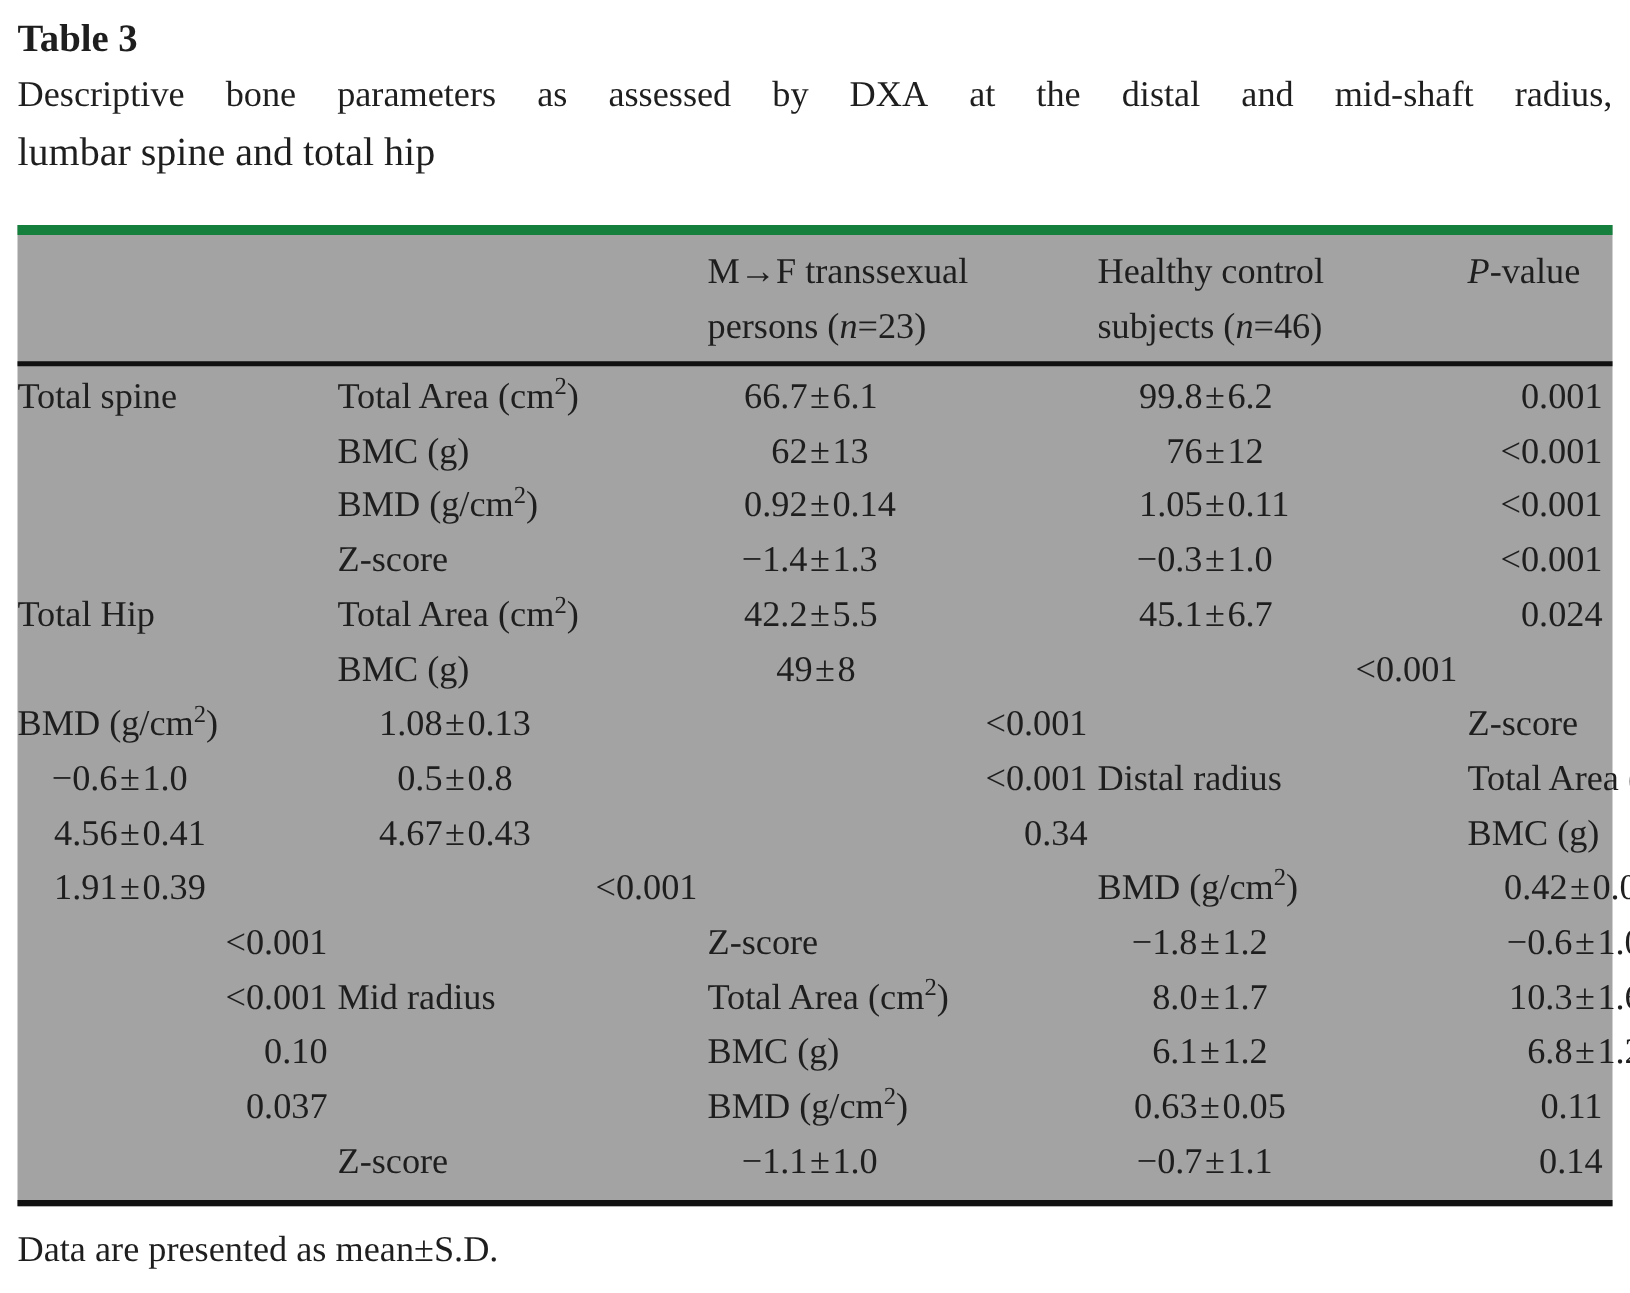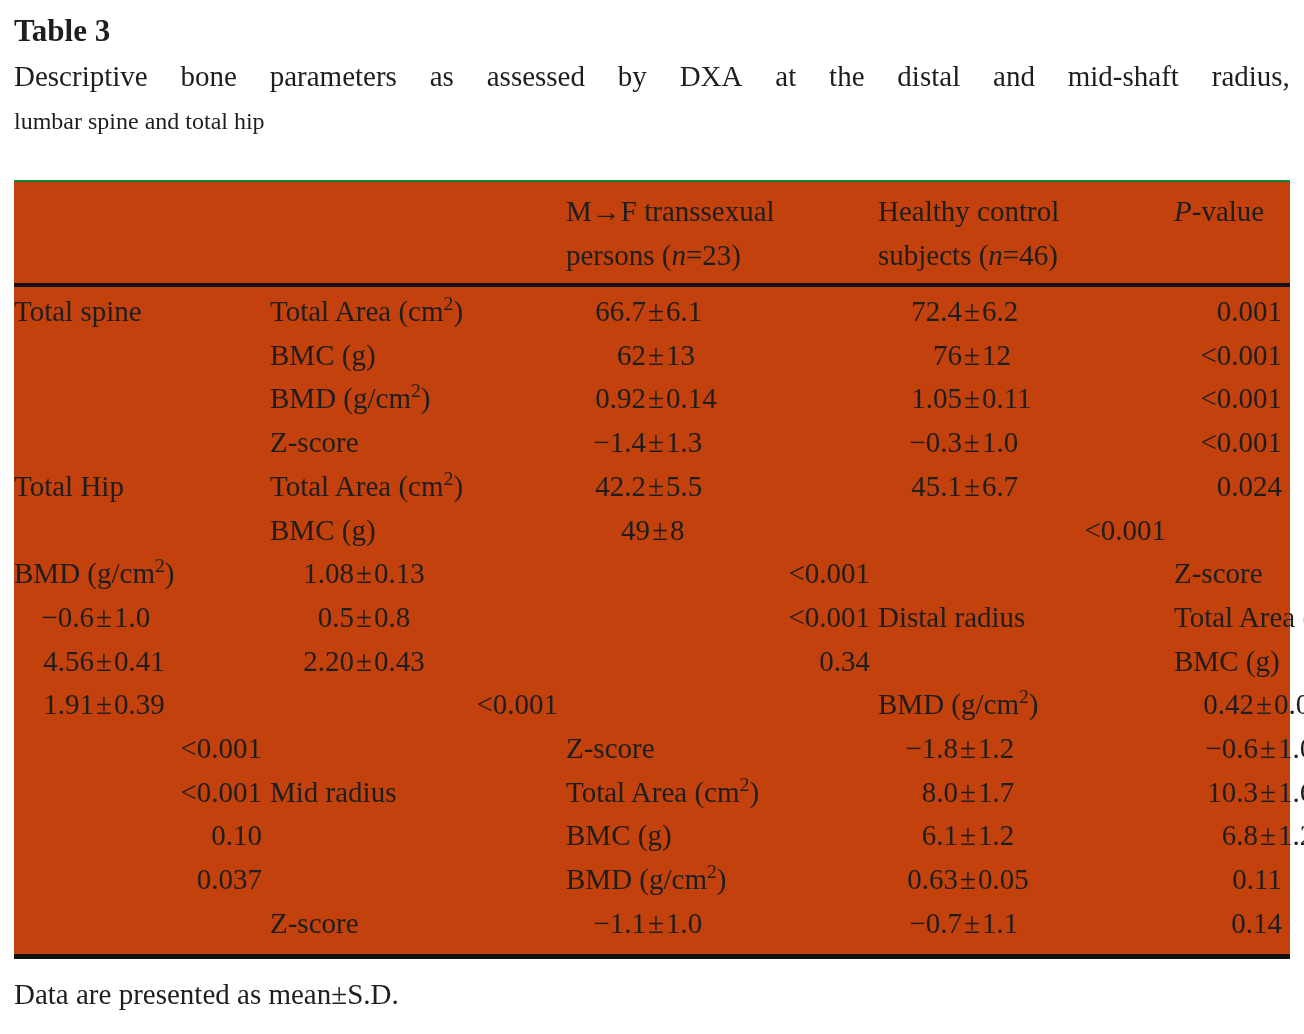--- a/index.html
+++ b/index.html
@@ -27,27 +27,27 @@
     line-height: 45px;
     text-align: justify;
     text-align-last: justify;
     white-space: nowrap;
     width: 100%;
     display: flex;
     justify-content: space-between;
   }
   .caption-line1 span { flex: 0 0 auto; }
   .caption-line2 {
-    font-size: 24px;
+    font-size: 32px;
     line-height: 45px;
   }
   .table {
-    border-top: 2px solid #15803d;
+    border-top: 8px solid #15803d;
     border-bottom: 5px solid #111111;
-    background: #c2410c;
+    background: #a3a3a3;
     margin-top: 36px;
   }
   .thead {
     display: grid;
     grid-template-columns: 256px 296px 312px 296px 116px;
     padding: 7px 0 6px 0;
     border-bottom: 4px solid #111111;
   }
   .thead .cell {
     font-size: 29px;
@@ -107,21 +107,21 @@
         <div class="cell c1"></div>
         <div class="cell c2"></div>
         <div class="cell c3">M→F transsexual<br>persons (<i>n</i>=23)</div>
         <div class="cell c4">Healthy control<br>subjects (<i>n</i>=46)</div>
         <div class="cell c5"><i>P</i>-value</div>
       </div>
     <div class="tbody">
         <div class="cell c1">Total spine</div>
         <div class="cell c2">Total Area (cm<sup>2</sup>)</div>
         <div class="cell c3"><span class="vl">66.7</span><span class="vm">±</span><span class="vr">6.1</span></div>
-        <div class="cell c4"><span class="vl">72.4</span><span class="vm">±</span><span class="vr">6.2</span></div>
+        <div class="cell c4"><span class="vl">99.8</span><span class="vm">±</span><span class="vr">6.2</span></div>
         <div class="cell c5">0.001</div>
         <div class="cell c1"></div>
         <div class="cell c2">BMC (g)</div>
         <div class="cell c3"><span class="vl">62</span><span class="vm">±</span><span class="vr">13</span></div>
         <div class="cell c4"><span class="vl">76</span><span class="vm">±</span><span class="vr">12</span></div>
         <div class="cell c5">&lt;0.001</div>
         <div class="cell c1"></div>
         <div class="cell c2">BMD (g/cm<sup>2</sup>)</div>
         <div class="cell c3"><span class="vl">0.92</span><span class="vm">±</span><span class="vr">0.14</span></div>
         <div class="cell c4"><span class="vl">1.05</span><span class="vm">±</span><span class="vr">0.11</span></div>
@@ -145,21 +145,21 @@
         <div class="cell c4"><span class="vl">1.08</span><span class="vm">±</span><span class="vr">0.13</span></div>
         <div class="cell c5">&lt;0.001</div>
         <div class="cell c1"></div>
         <div class="cell c2">Z-score</div>
         <div class="cell c3"><span class="vl">−0.6</span><span class="vm">±</span><span class="vr">1.0</span></div>
         <div class="cell c4"><span class="vl">0.5</span><span class="vm">±</span><span class="vr">0.8</span></div>
         <div class="cell c5">&lt;0.001</div>
         <div class="cell c1">Distal radius</div>
         <div class="cell c2">Total Area (cm<sup>2</sup>)</div>
         <div class="cell c3"><span class="vl">4.56</span><span class="vm">±</span><span class="vr">0.41</span></div>
-        <div class="cell c4"><span class="vl">2.20</span><span class="vm">±</span><span class="vr">0.43</span></div>
+        <div class="cell c4"><span class="vl">4.67</span><span class="vm">±</span><span class="vr">0.43</span></div>
         <div class="cell c5">0.34</div>
         <div class="cell c1"></div>
         <div class="cell c2">BMC (g)</div>
         <div class="cell c3"><span class="vl">1.91</span><span class="vm">±</span><span class="vr">0.39</span></div>
         <div class="cell c5">&lt;0.001</div>
         <div class="cell c1"></div>
         <div class="cell c2">BMD (g/cm<sup>2</sup>)</div>
         <div class="cell c3"><span class="vl">0.42</span><span class="vm">±</span><span class="vr">0.07</span></div>
         <div class="cell c5">&lt;0.001</div>
         <div class="cell c1"></div>

